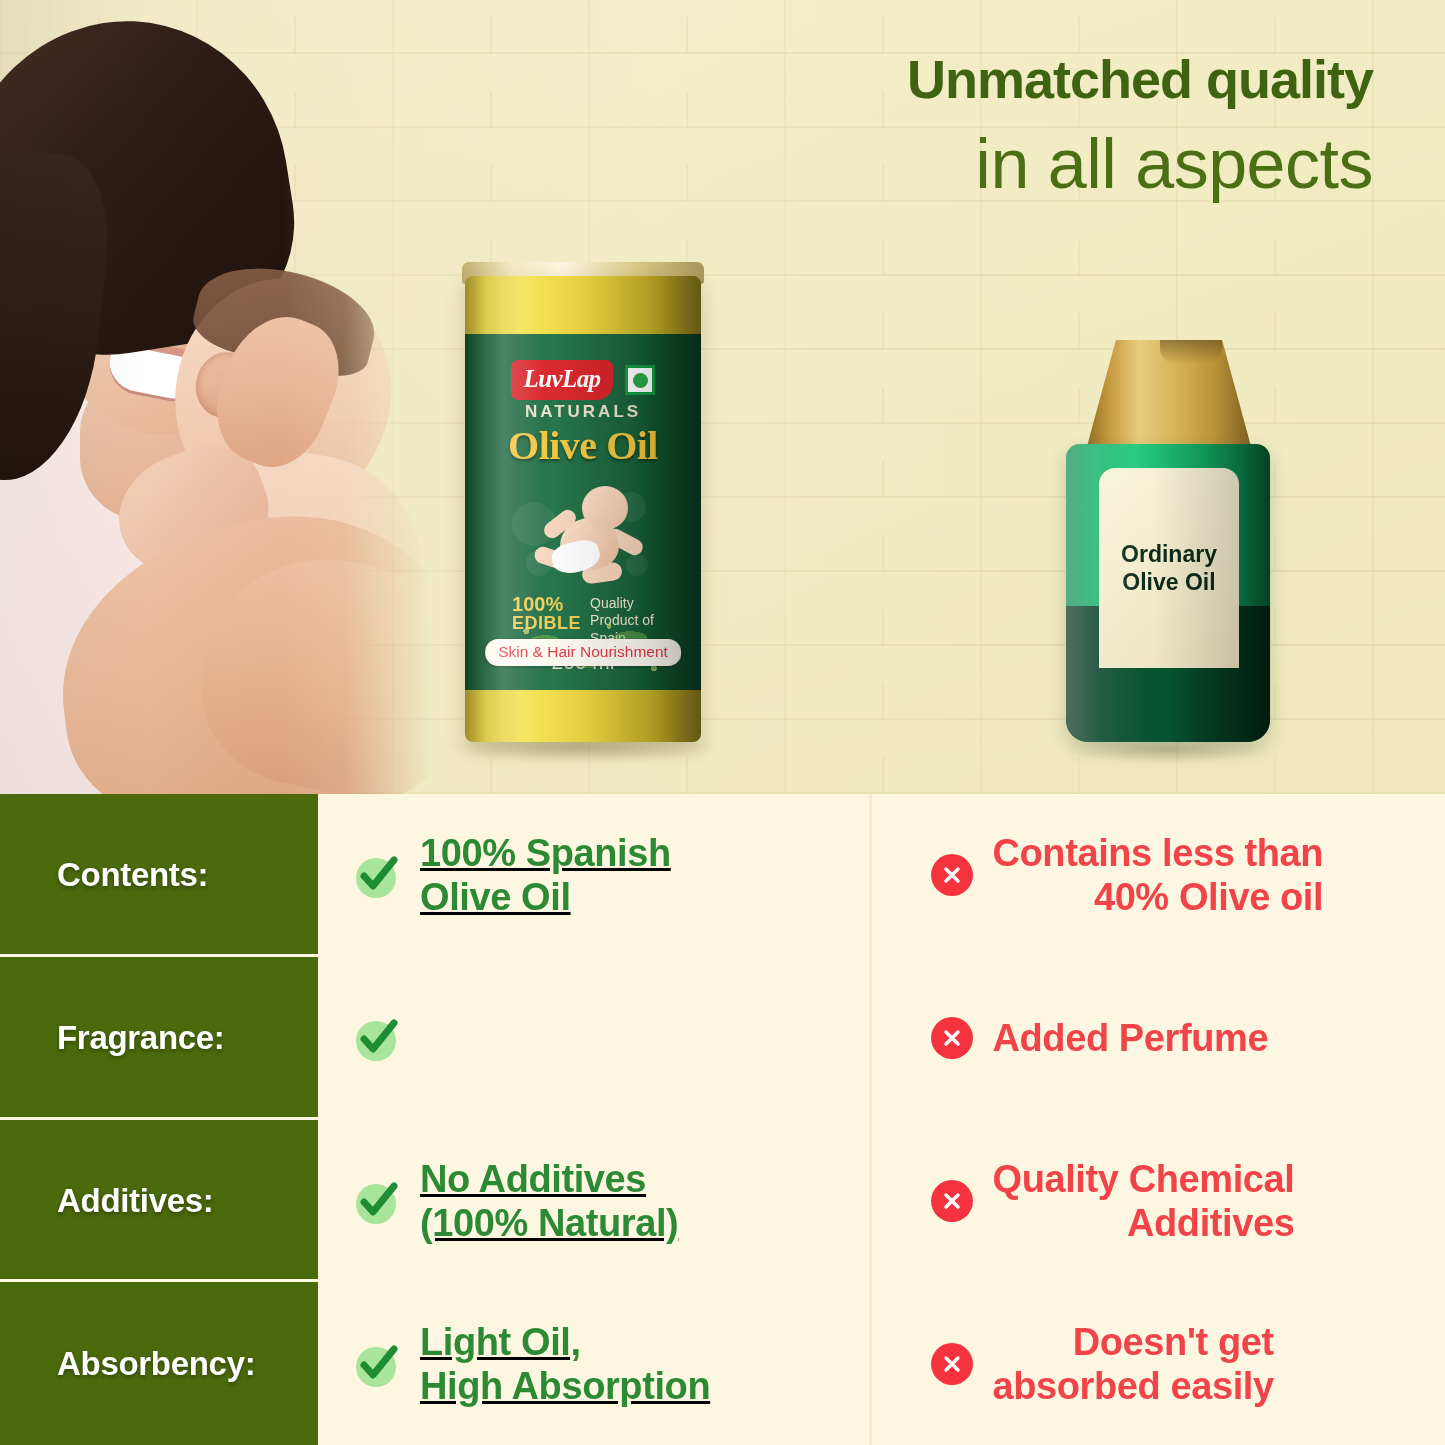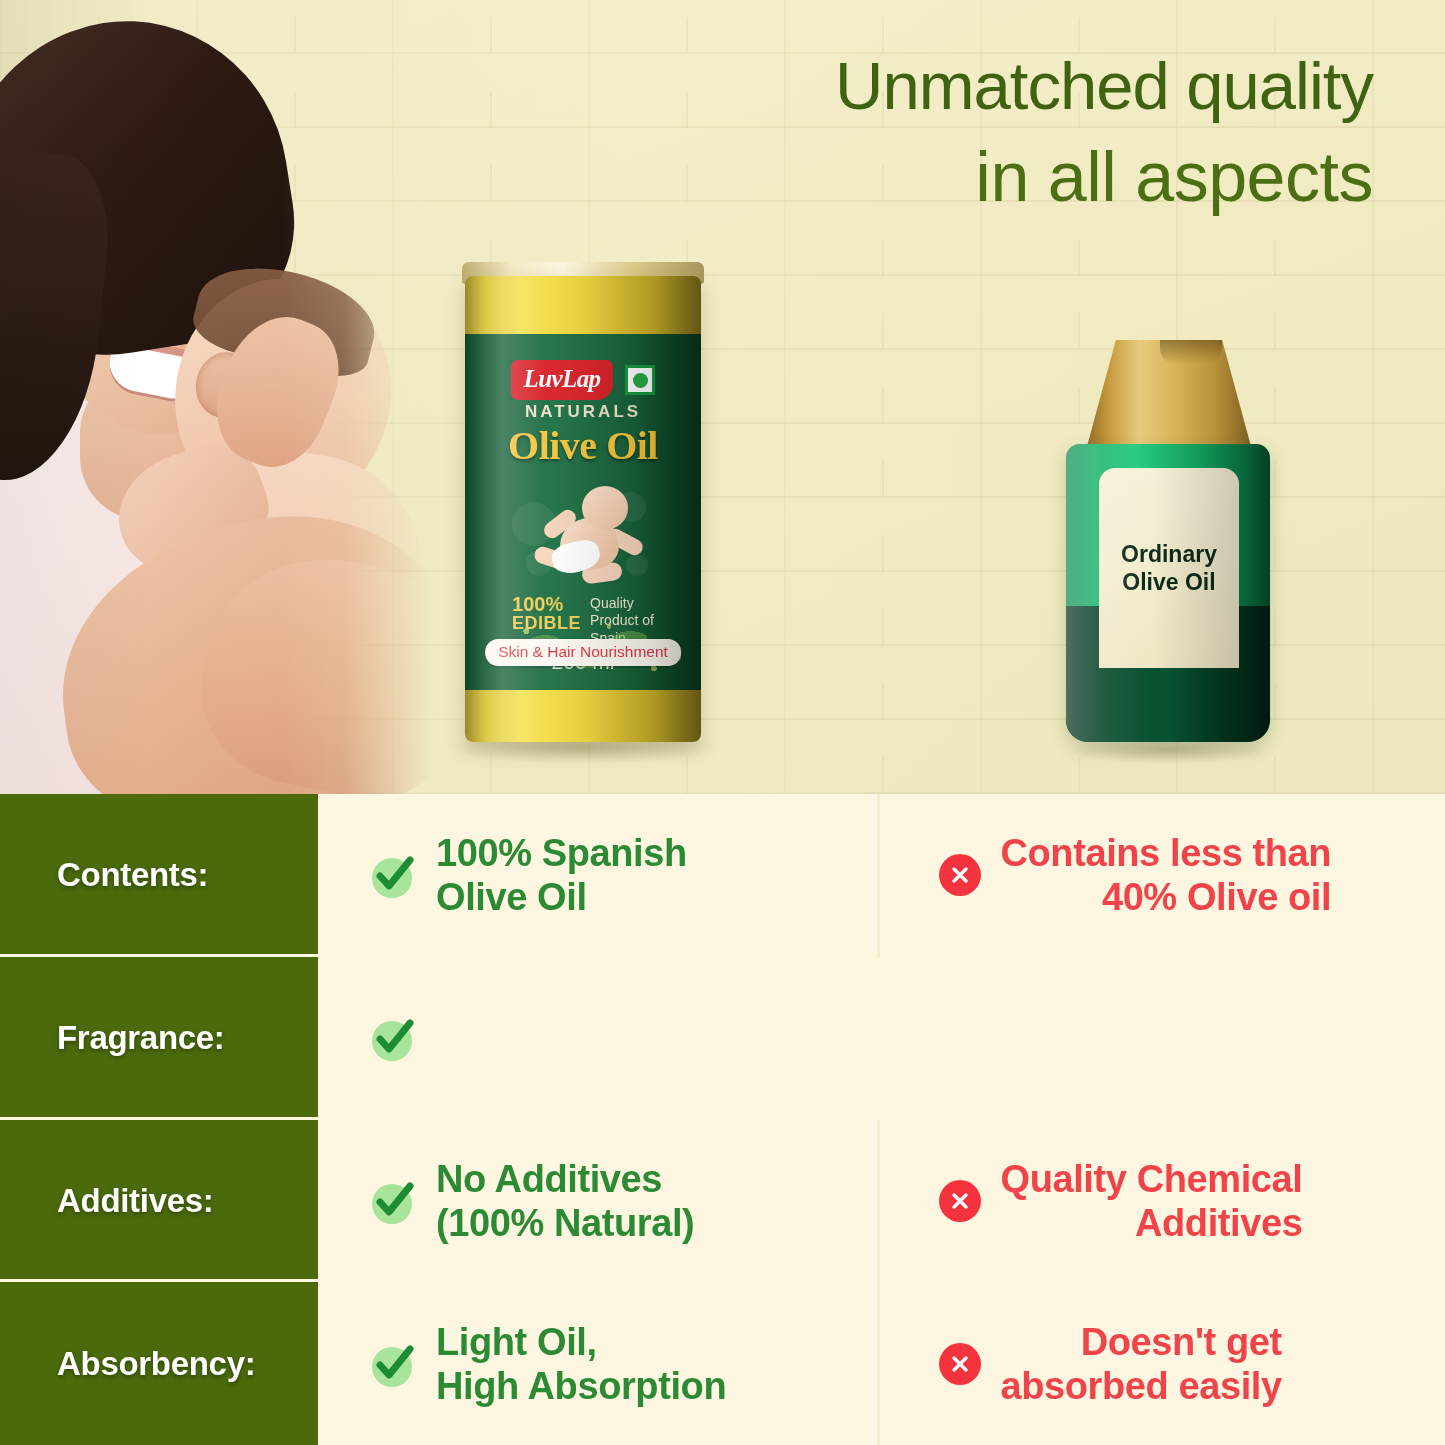--- a/index.html
+++ b/index.html
@@ -26,21 +26,21 @@
     content:""; position:absolute; inset:0;
     background:repeating-linear-gradient(90deg, rgba(222,214,170,.38) 0 2px, rgba(0,0,0,0) 2px 196px);
     transform:translateX(98px);
     -webkit-mask-image:repeating-linear-gradient(0deg,#000 0 37px, transparent 37px 74px);
     mask-image:repeating-linear-gradient(0deg,#000 0 37px, transparent 37px 74px);
   }
 
   
   .headline { position:absolute; right:72px; top:52px; text-align:right; z-index:6; }
   .hl1 {
-    font-size:67px; font-weight:400; color:#3f6310; letter-spacing:-1px;
+    font-size:54px; font-weight:700; color:#3f6310; letter-spacing:-1px;
     line-height:1.02; white-space:nowrap;
   }
   .hl2 {
     font-size:70px; font-weight:400; color:#4b7014; letter-spacing:-.5px;
     line-height:1.12; white-space:nowrap; margin-top:18px;
   }
 
   
   .photo { position:absolute; left:0; top:0; width:430px; height:794px; z-index:4; }
   .photo-inner { position:absolute; inset:0; overflow:hidden;
@@ -228,21 +228,21 @@
   .row + .row::before { content:""; position:absolute; left:318px; right:0; top:0;
     height:3px; background:#f4ebcb; }
   .cell-label { width:318px; background:#4a6a0b; display:flex; align-items:center;
     padding-left:57px; position:relative; }
   .row + .row .cell-label::before { content:""; position:absolute; left:0; right:0;
     top:-3px; height:3px; background:#fdf6e0; }
   .label-txt { color:#fff; font-size:33px; font-weight:700; letter-spacing:-.3px;
     text-shadow:0 2px 4px rgba(0,0,0,.35); }
   .cell-pro, .cell-con { flex:1; display:flex; align-items:center; gap:20px;
     background:#fdf6e0; position:relative; }
-  .cell-pro { padding-left:52px; }
+  .cell-pro { padding-left:36px;text-decoration:underline; }
   .cell-con { padding-left:62px; }
   .cell-con::before { content:""; position:absolute; left:0; top:0; bottom:0;
     width:3px; background:#f5ecca; }
   .ic { flex:0 0 auto; position:relative; }
   .ic-check { width:46px; height:46px; }
   .ic-check .disc { position:absolute; left:2px; top:6px; width:40px; height:40px;
     background:#a8e59b; border-radius:50%; }
   .ic-check svg { position:absolute; left:0; top:0; }
   .ic-x { width:42px; height:42px; background:#f5333f; border-radius:50%;
     display:flex; align-items:center; justify-content:center; }
@@ -385,20 +385,28 @@
         <span class="label-txt">Fragrance:</span>
       </div>
       <div class="cell-pro">
         <span class="ic ic-check">
           <span class="disc"></span>
           <svg width="46" height="46" viewBox="0 0 46 46">
               <path d="M10 24 L19 34 L40 8" fill="none" stroke="#1e8c34" stroke-width="7" stroke-linecap="round" stroke-linejoin="round"></path>
             </svg>
         </span>
       </div>
+      <div class="cell-con">
+        <span class="ic ic-x">
+          <svg width="22" height="22" viewBox="0 0 22 22">
+              <path d="M5 5 L17 17 M17 5 L5 17" stroke="#fff" stroke-width="3.4" stroke-linecap="round"></path>
+            </svg>
+        </span>
+        <span class="txt-con">Added Perfume</span>
+      </div>
     </div>
 
     <div class="row">
       <div class="cell-label">
         <span class="label-txt">Additives:</span>
       </div>
       <div class="cell-pro">
         <span class="ic ic-check">
           <span class="disc"></span>
           <svg width="46" height="46" viewBox="0 0 46 46">

